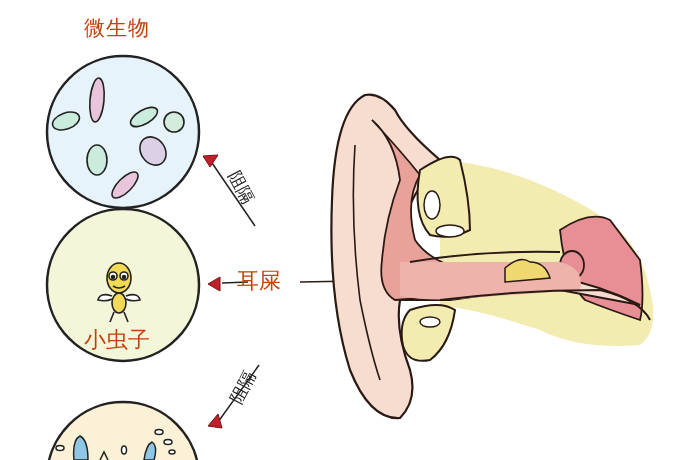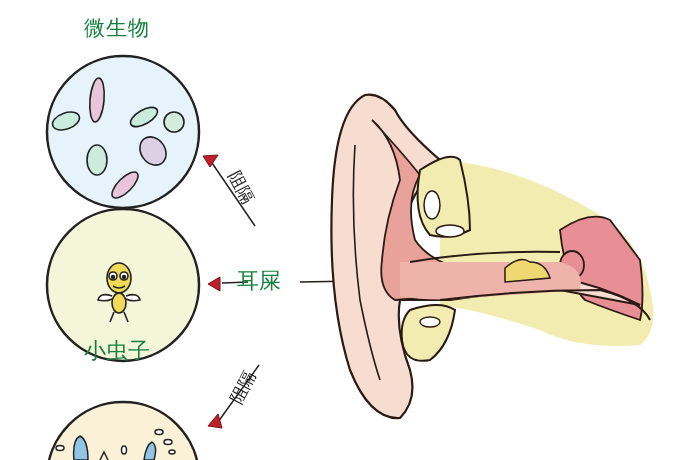--- a/index.html
+++ b/index.html
@@ -1,21 +1,21 @@
 <!DOCTYPE html>
 <html><head>
 <meta charset="utf-8">
 <style>
   html, body { margin:0; padding:0; background:#ffffff; }
   body { width:694px; height:460px; position:relative; overflow:hidden;
          font-family:"DejaVu Sans", sans-serif; }
-  .label { position:absolute; color:#15803d; font-family:Liberation Mono, monospace; }
+  .label { position:absolute; color:#c2410c; font-family:Liberation Mono, monospace; }
   #title-microbes { left:84px; top:14px; font-size:21px; letter-spacing:1px; }
   #label-earwax { left:237px; top:266px; font-size:22px; }
-  #label-bug { left:84px; top:336px; font-size:22px; }
+  #label-bug { left:84px; top:325px; font-size:22px; }
   .block-label { position:absolute; font-size:17px; color:#222; transform-origin:center; white-space:nowrap; }
   #block-top { left:224px; top:176px; transform:rotate(62deg); }
   #block-bottom { left:226px; top:376px; transform:rotate(-62deg); }
   svg { position:absolute; left:0; top:0; }
 </style>
 </head>
 <body>
 
 <svg width="694" height="460" viewBox="0 0 694 460">
 

